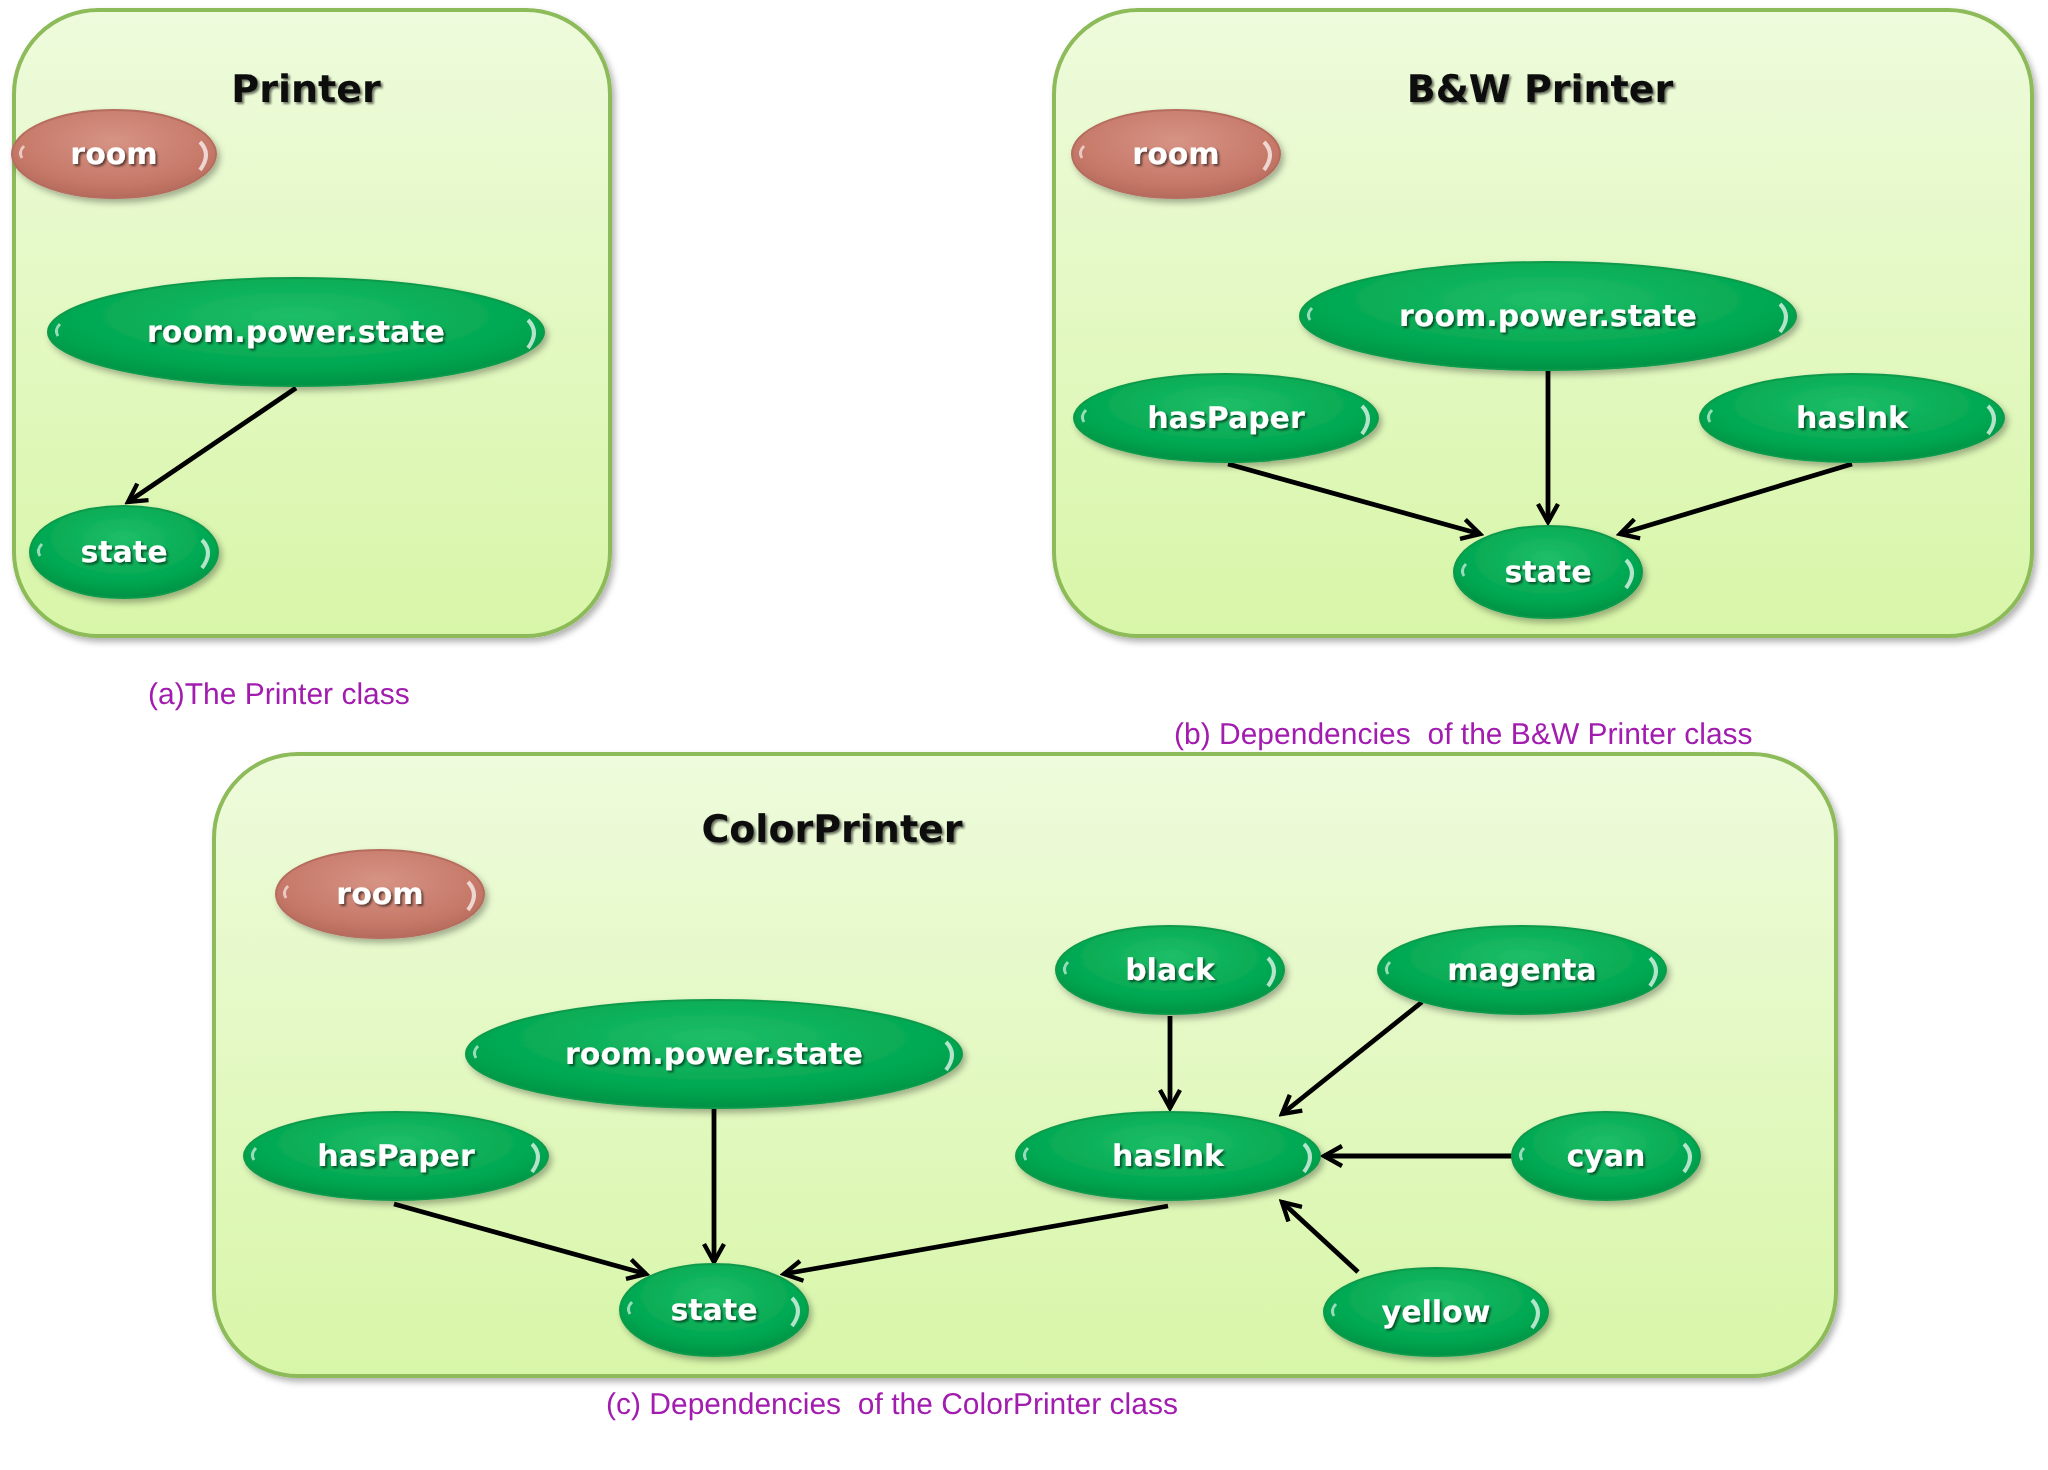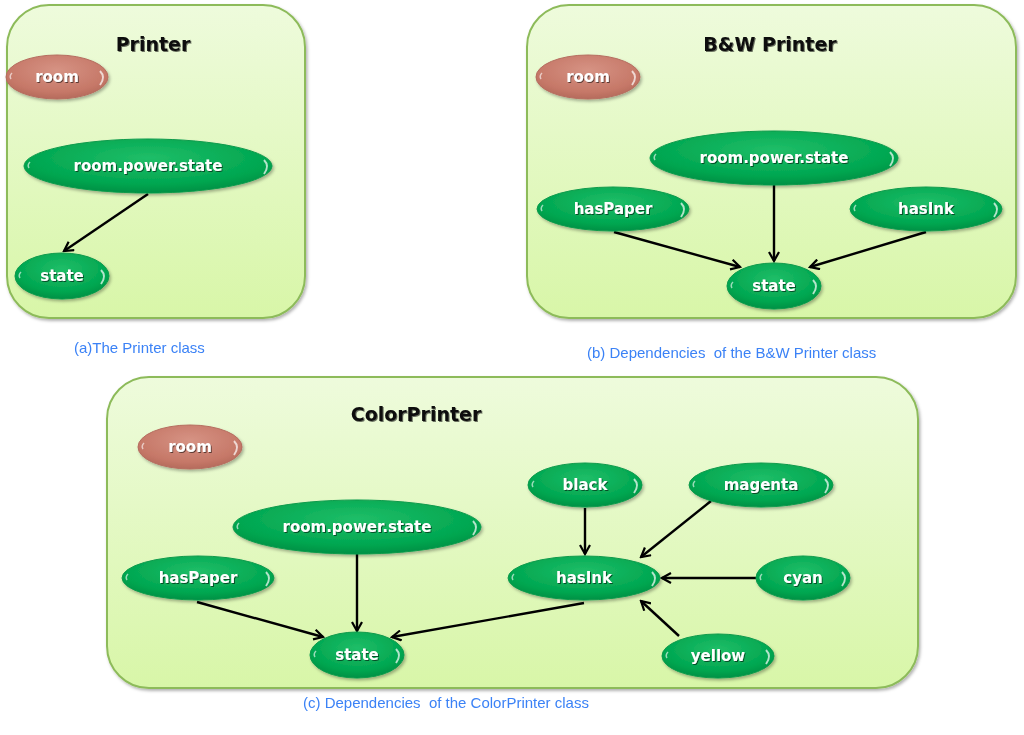--- a/index.html
+++ b/index.html
@@ -1,21 +1,21 @@
 <!DOCTYPE html>
 <html><head>
 <meta charset="utf-8">
 <style>
   html, body { margin: 0; padding: 0; background: #ffffff; }
   body { width: 1024px; height: 735px; position: relative; overflow: hidden;
          font-family: "DejaVu Sans", "Liberation Sans", sans-serif; }
   svg#diagram { position: absolute; left: 0; top: 0; }
   .box-title { font-family: "DejaVu Sans", sans-serif; font-weight: bold; font-size: 19px; fill: #111; }
   .node-label { font-family: "DejaVu Sans", sans-serif; font-weight: bold; font-size: 15px; fill: #ffffff; }
-  .caption { position: absolute; font-family: "Liberation Sans", sans-serif; font-size: 15px; color: #3b82f6; white-space: pre; }
+  .caption { position: absolute; font-family: "Liberation Sans", sans-serif; font-size: 15px; color: #a21caf; white-space: pre; }
 </style>
 </head>
 <body>
 
 <svg id="diagram" width="1024" height="735" viewBox="0 0 1024 735" xmlns="http://www.w3.org/2000/svg">
   <defs>
     <linearGradient id="boxGrad" x1="0" y1="0" x2="0" y2="1">
       <stop offset="0" stop-color="#eefbdc"></stop>
       <stop offset="1" stop-color="#d8f6a8"></stop>
     </linearGradient>
@@ -168,14 +168,14 @@
           <ellipse cx="718" cy="656" rx="56" ry="22" fill="url(#greenGrad)" stroke="#0b9a4b" stroke-width="1" filter="url(#shadow)"></ellipse>
           <path d="M 766 650 Q 772 656 766 664" fill="none" stroke="#ffffff" stroke-opacity="0.7" stroke-width="2"></path>
           <path d="M 668 652 Q 665 655 667 658" fill="none" stroke="#ffffff" stroke-opacity="0.6" stroke-width="1.5"></path>
           <text x="718" y="661" text-anchor="middle" class="node-label" filter="url(#textShadow)">yellow</text>
         </g>
       </g>
     </g>
 </svg>
 
 <div class="caption" id="caption-a" style="left:74px; top:339px;">(a)The Printer class</div>
-<div class="caption" id="caption-b" style="left:587px; top:344px;">(b) Dependencies  of the B&amp;W Printer class</div>
+<div class="caption" id="caption-b" style="left:587px; top:359px;">(b) Dependencies  of the B&amp;W Printer class</div>
 <div class="caption" id="caption-c" style="left:303px; top:694px;">(c) Dependencies  of the ColorPrinter class</div>
 
 </body></html>

